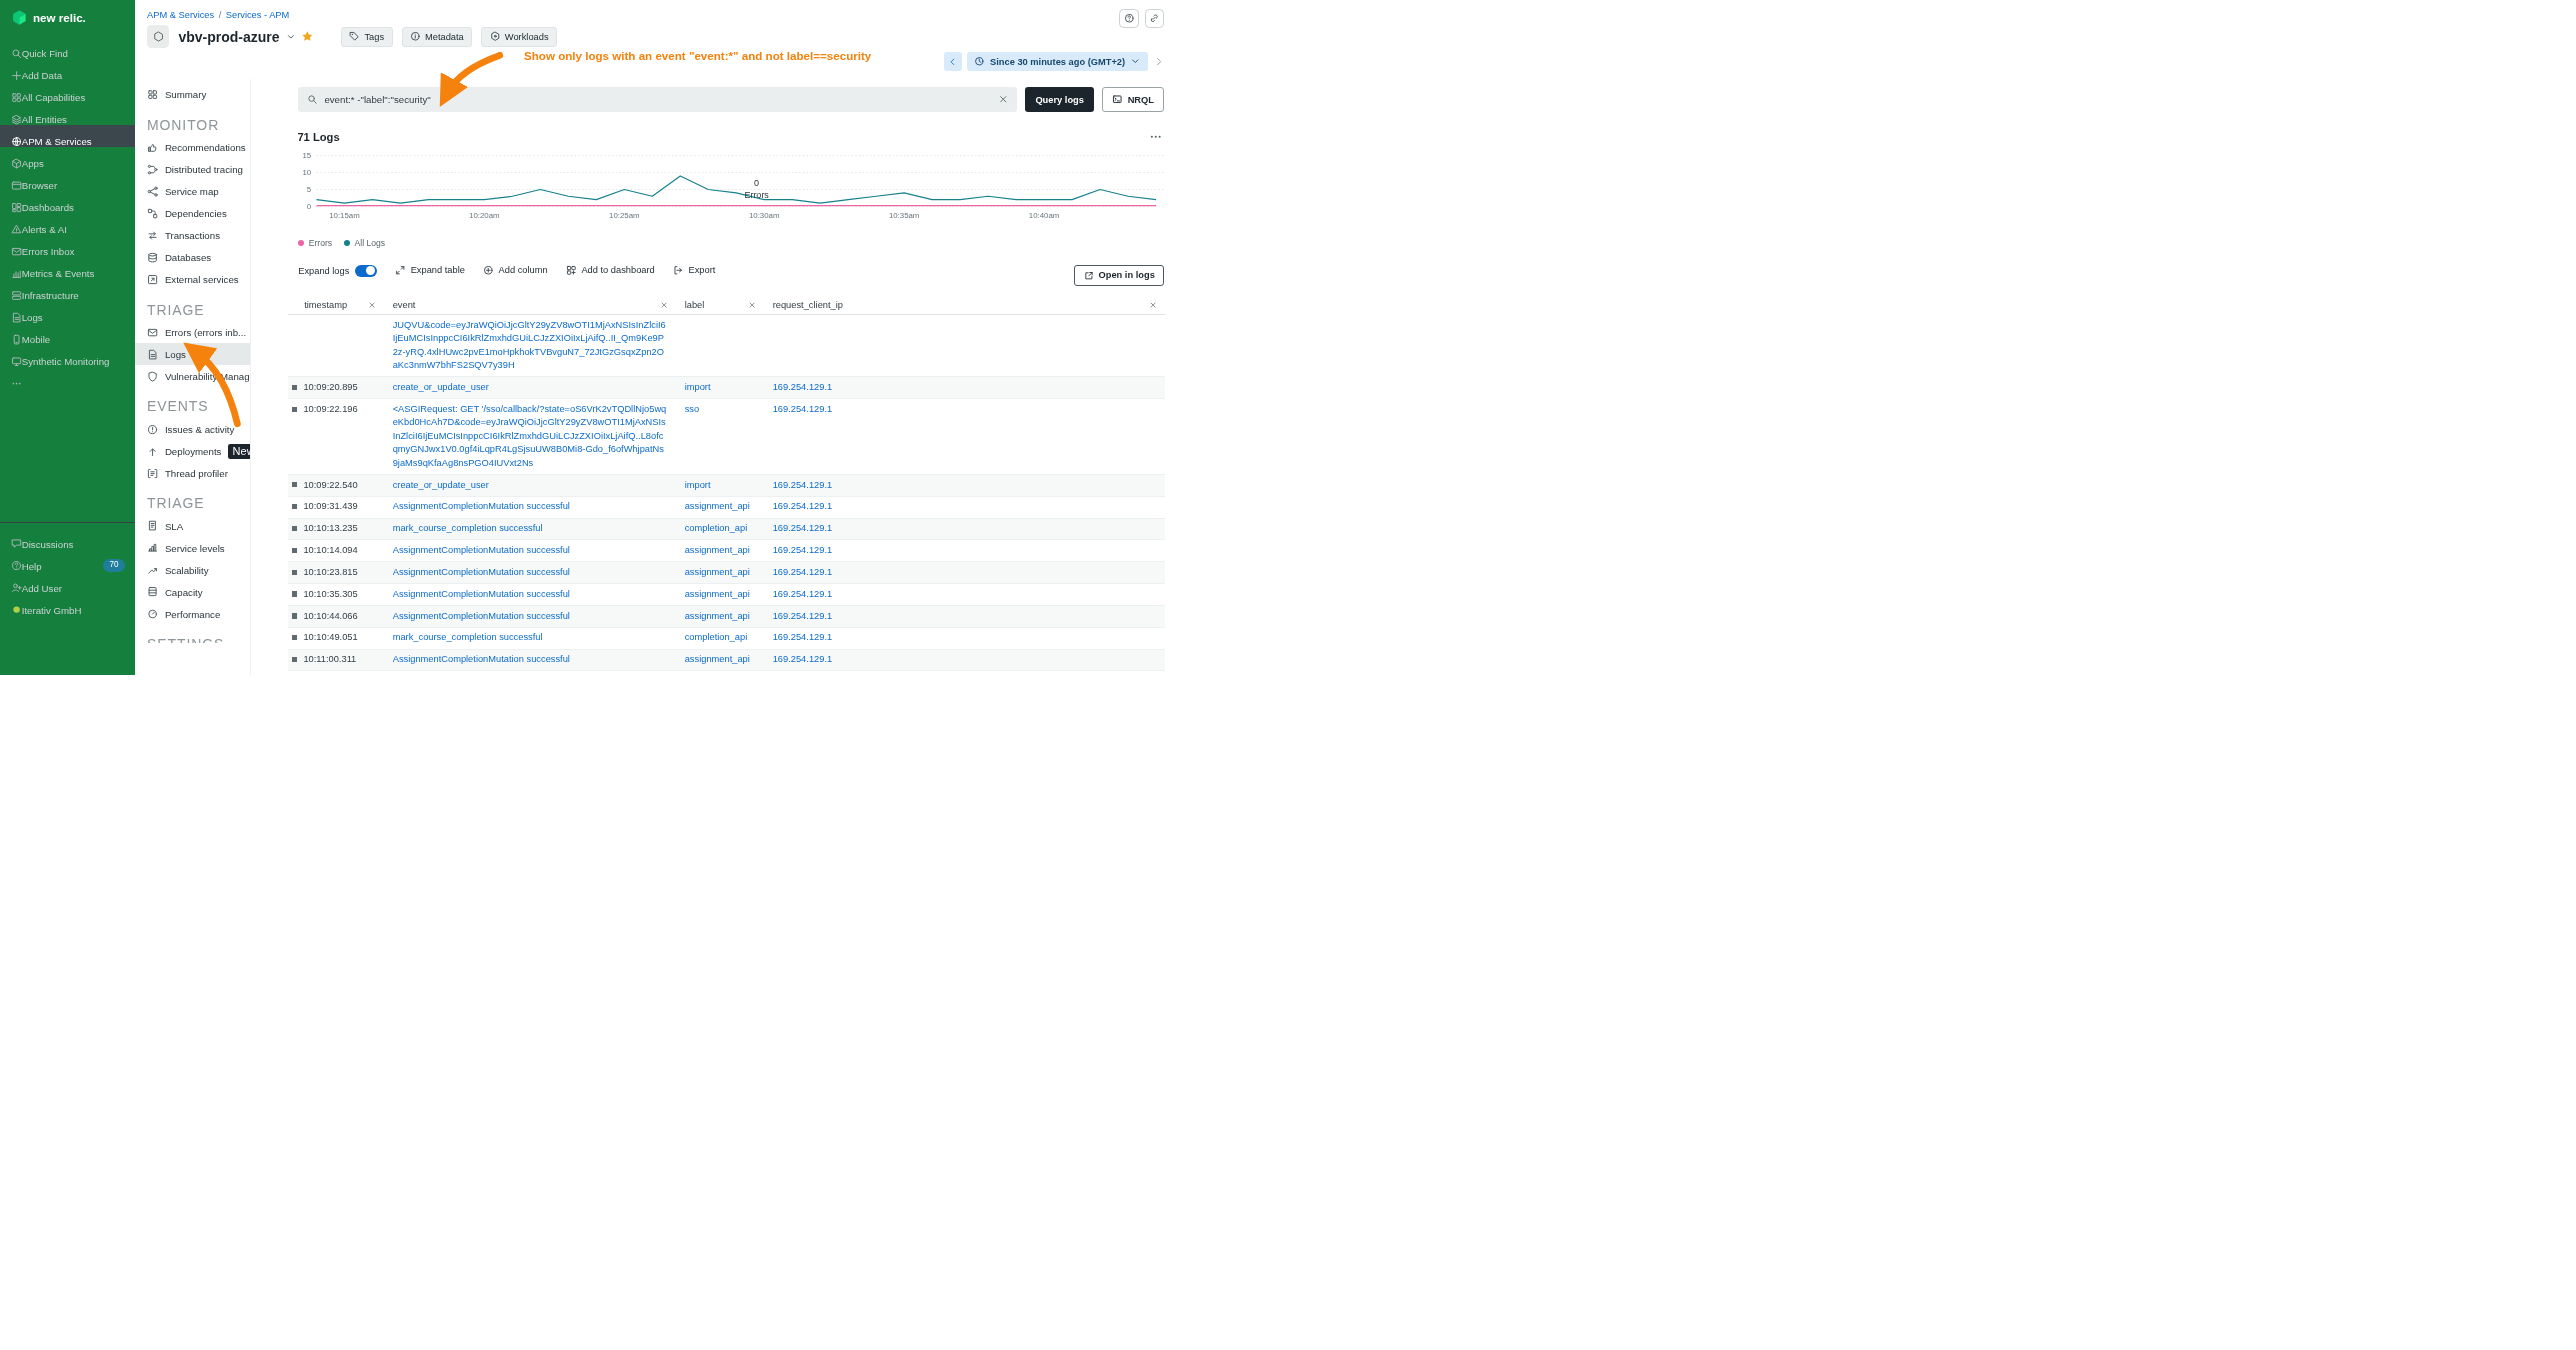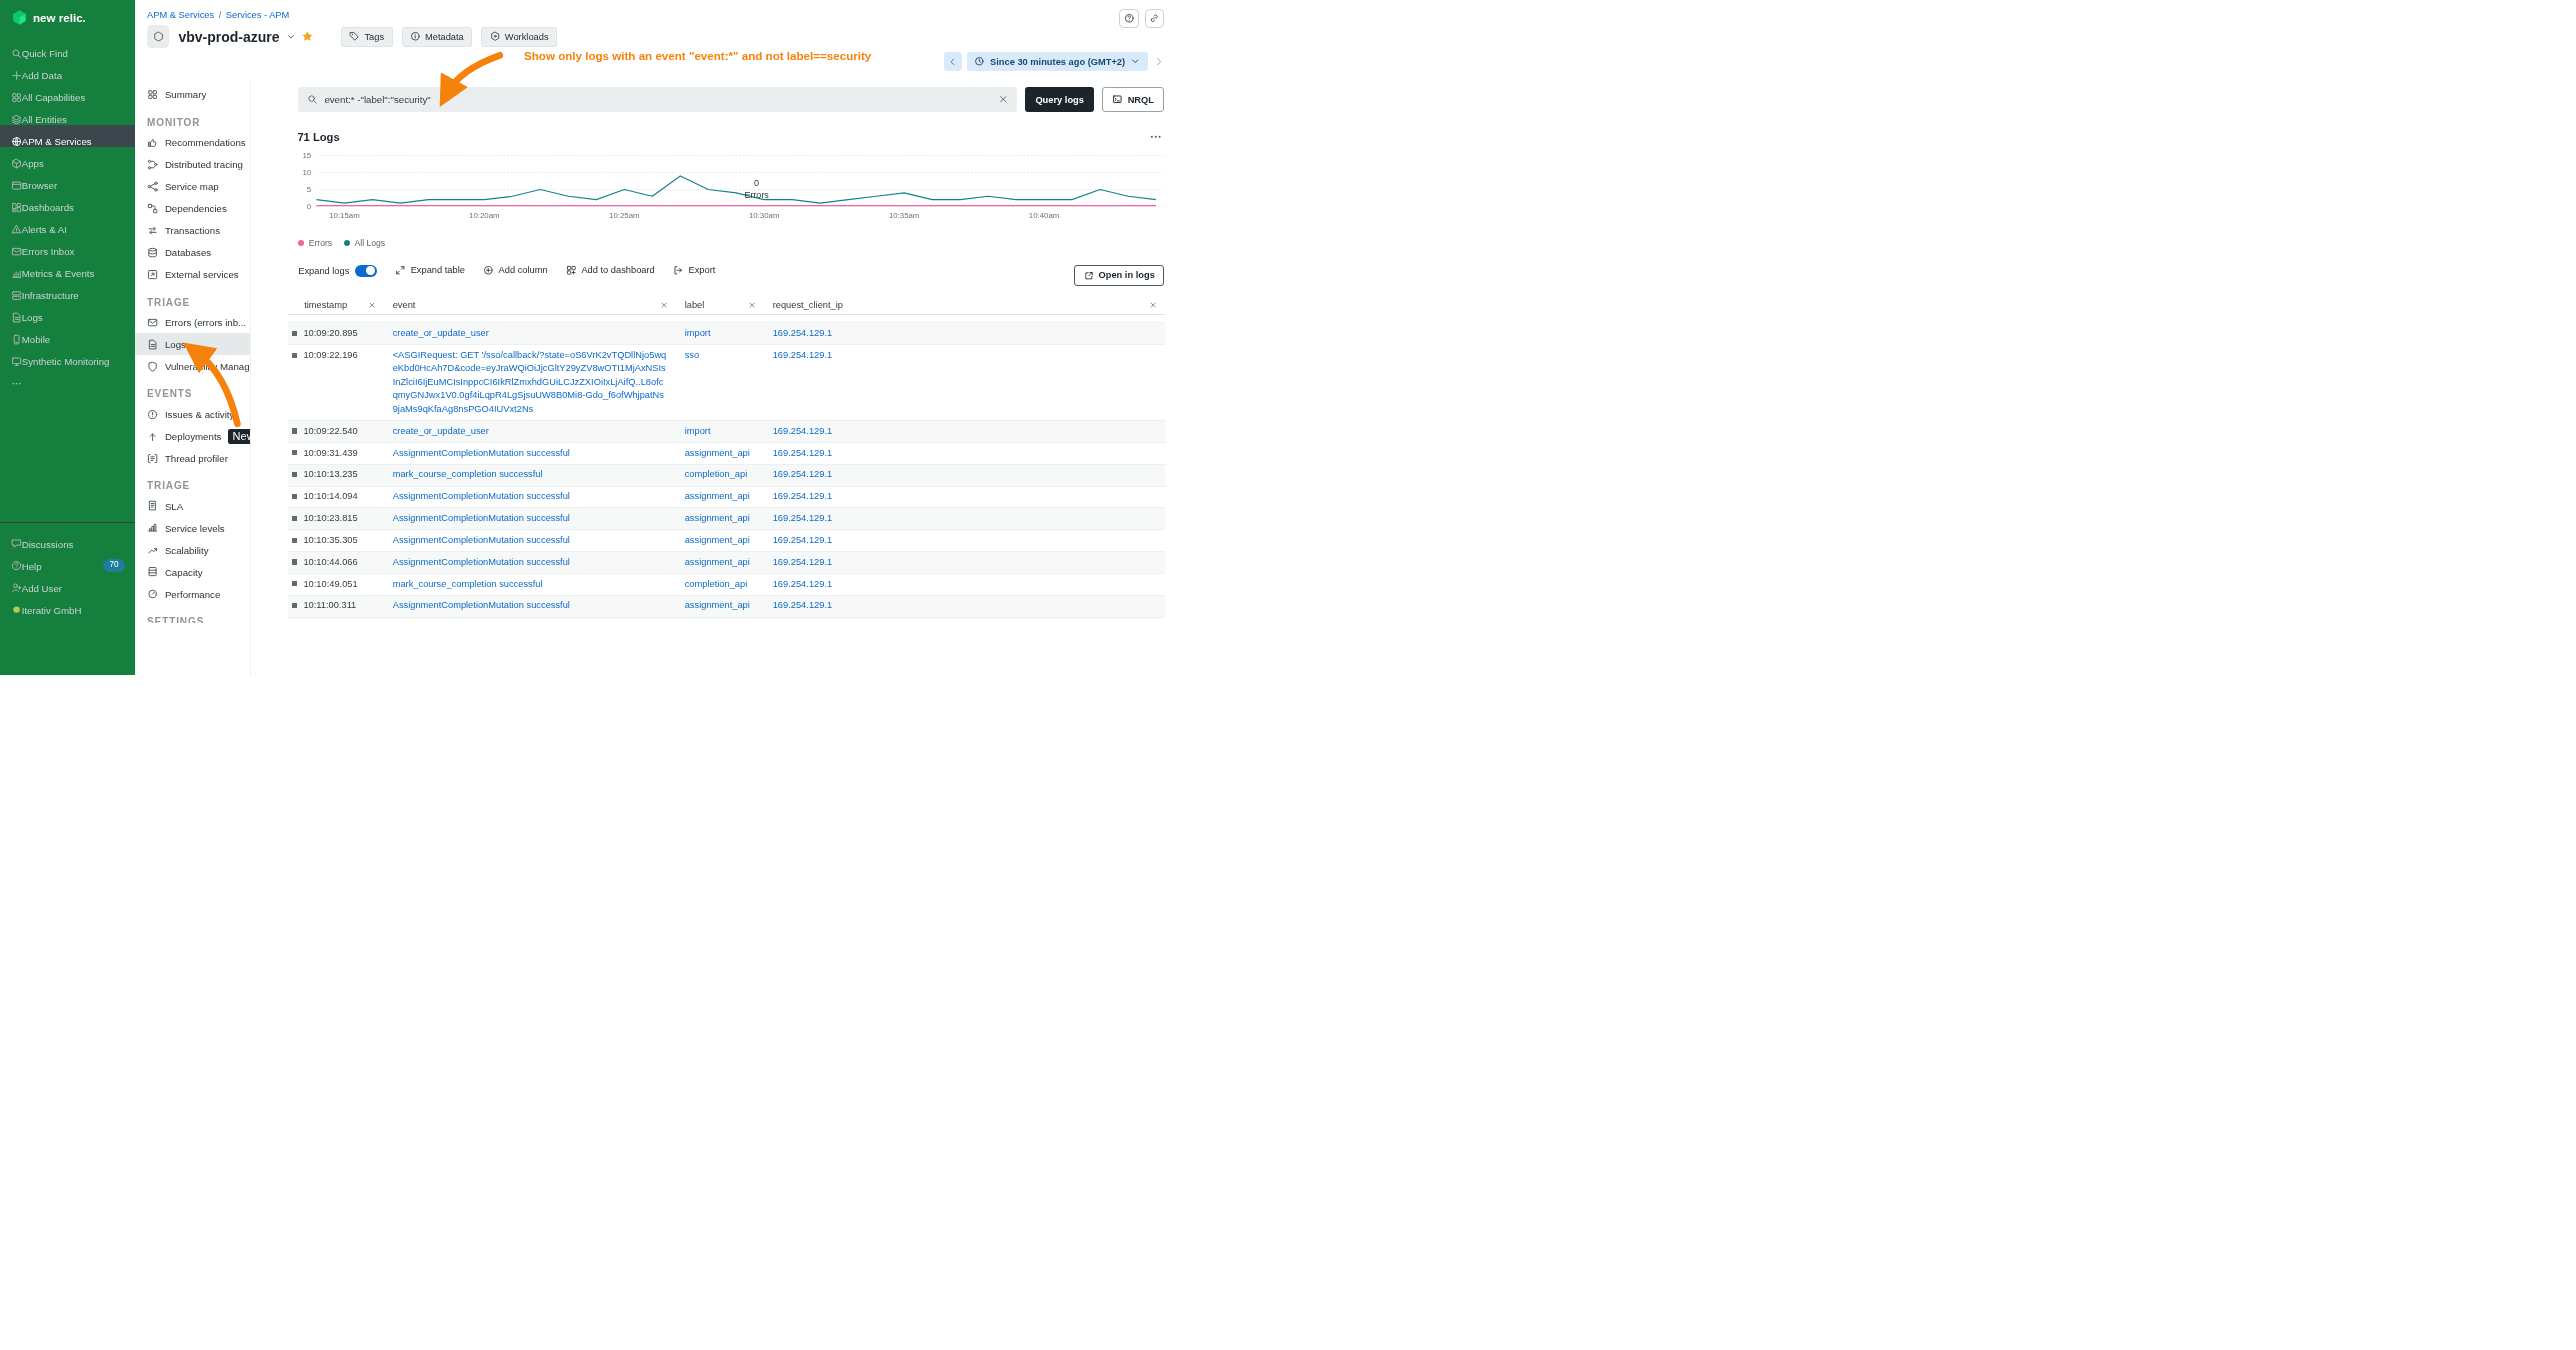--- a/index.html
+++ b/index.html
@@ -53,21 +53,21 @@
   .time-pill .icon{width:10.5px;height:10.5px;color:#17496e}
   .time-next{color:#98a2a5;width:11.2px;height:11.2px;cursor:pointer}
 
   
   .sub-sidebar{position:absolute;left:135px;top:79px;bottom:0;width:116px;background:#fff;
     border-right:0.7px solid #eef1f1;padding-top:4.5px;overflow:hidden;z-index:4}
   .sub-item{display:flex;align-items:center;gap:6.7px;height:22px;padding:0 7.5px 0 12px;
     font-size:9.7px;color:#2a353b;cursor:pointer;white-space:nowrap}
   .sub-item .icon{color:#4f5b60}
   .sub-item.active{background:#e5e9e9}
-  .sub-header{font-size:10px;letter-spacing:0.9px;color:#8d9598;margin:11.2px 12px 3.7px;font-weight:700}
+  .sub-header{font-size:14px;letter-spacing:0.9px;color:#8d9598;margin:11.2px 12px 3.7px;font-weight:400}
   .sub-sidebar section:last-child .sub-header{height:6.7px;overflow:hidden;margin-bottom:0}
   .new-badge{margin-left:auto;background:#1d252c;color:#fff;font-size:11px;padding:1.5px 4.5px;border-radius:2.2px}
 
   
   .main{position:absolute;left:275px;top:75px;right:0;bottom:0;background:#fff;
     padding:0 124px 0 12.7px;overflow:hidden}
   .search-row{display:flex;gap:7.5px;margin:12px 0 0 10.5px}
   .search-box{flex:1;height:25.4px;background:#ebeeee;border-radius:3px;display:flex;
     align-items:center;gap:6.7px;padding:0 9px}
   .search-box .icon{width:10.5px;height:10.5px;color:#5a6568}
@@ -789,20 +789,21 @@
               <svg viewBox="0 0 16 16" fill="none" stroke="currentColor" stroke-width="1.4" stroke-linecap="round" stroke-linejoin="round">
                 <path d="M4 4l8 8M12 4l-8 8"></path>
               </svg>
             </span>
           </div>
         </div>
         <div class="trow">
           <div class="cell c-ts">
             <span></span>
           </div>
+          <div class="cell c-ev"><span class="link">JUQVU&amp;code=eyJraWQiOiJjcGltY29yZV8wOTI1MjAxNSIsInZlciI6IjEuMCIsInppcCI6IkRlZmxhdGUiLCJzZXIOiIxLjAifQ..II_Qm9Ke9P2z-yRQ.4xlHUwc2pvE1moHpkhokTVBvguN7_72JtGzGsqxZpn2OaKc3nmW7bhFS2SQV7y39H</span></div>
           <div class="cell c-lb"></div>
           <div class="cell c-ip"></div>
         </div>
         <div class="trow alt">
           <div class="cell c-ts">
             <span class="rowbox"></span>
             <span>10:09:20.895</span>
           </div>
           <div class="cell c-ev"><span class="link">create_or_update_user</span></div>
           <div class="cell c-lb"><span class="link">import</span></div>

